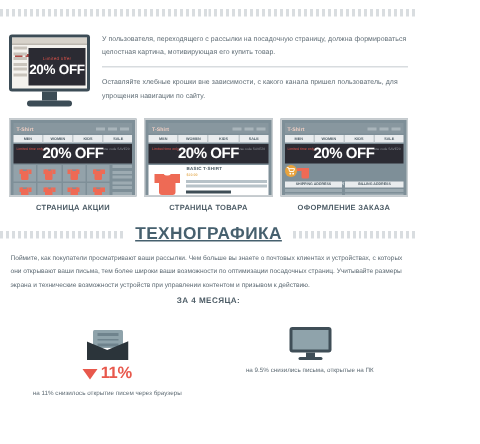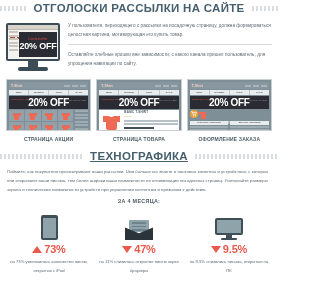--- a/index.html
+++ b/index.html
@@ -238,21 +238,20 @@
     padding:0 5px;margin-top:3px;
   }
 </style>
 </head>
 <body>
 
 <div class="page">
 
   <div class="sec-head">
     <span class="rule"></span>
-    <span class="txt">ОТГОЛОСКИ РАССЫЛКИ НА САЙТЕ</span>
     <span class="rule"></span>
   </div>
 
   <div class="intro">
     <div class="monitor-wrap">
       <div class="monitor">
         <div class="mon-screen">
           <div class="mon-inner">
             <div class="mon-bar"><i></i><i></i></div>
             <div class="mon-side">
@@ -489,63 +488,47 @@
       <span class="rule"></span>
       <span class="txt">ТЕХНОГРАФИКА</span>
       <span class="rule"></span>
     </div>
     <p class="tech-p">Поймите, как покупатели просматривают ваши рассылки. Чем больше вы знаете о почтовых клиентах и устройствах, с которых они открывают ваши письма, тем более широки ваши возможности по оптимизации посадочных страниц. Учитывайте размеры экрана и технические возможности устройств при управлении контентом и призывом к действию.</p>
     <div class="tech-sub">ЗА 4 МЕСЯЦА:</div>
   </div>
 
   <div class="stats">
 
-    <div class="stat">
-      <div class="stat-icon">
-        <div class="dev-tablet">
-            <div class="scr"></div>
-          </div>
-      </div>
-      <div class="stat-val">
-        <span class="arrow up"></span>
-        <span class="pct">73%</span>
-      </div>
-      <div class="stat-cap">на 73% увеличилось количество писем, открытых с iPad</div>
-    </div>
 
 
     <div class="stat">
       <div class="stat-icon">
         <div class="dev-mail">
           <div class="letter">
               <i></i>
               <i></i>
               <i></i>
             </div>
           <div class="env"></div>
         </div>
       </div>
       <div class="stat-val">
         <span class="arrow down"></span>
-        <span class="pct">47%</span>
+        <span class="pct">11%</span>
       </div>
       <div class="stat-cap">на 11% снизилось открытие писем через браузеры</div>
     </div>
 
     <div class="stat">
       <div class="stat-icon">
         <div class="dev-monitor">
           <div class="scr">
               <i></i>
             </div>
           <div class="neck"></div>
           <div class="base"></div>
         </div>
       </div>
-      <div class="stat-val">
-        <span class="arrow down"></span>
-        <span class="pct">9.5%</span>
-      </div>
       <div class="stat-cap">на 9.5% снизились письма, открытые на ПК</div>
     </div>
   </div>
 
 </div>
 
 </body></html>

